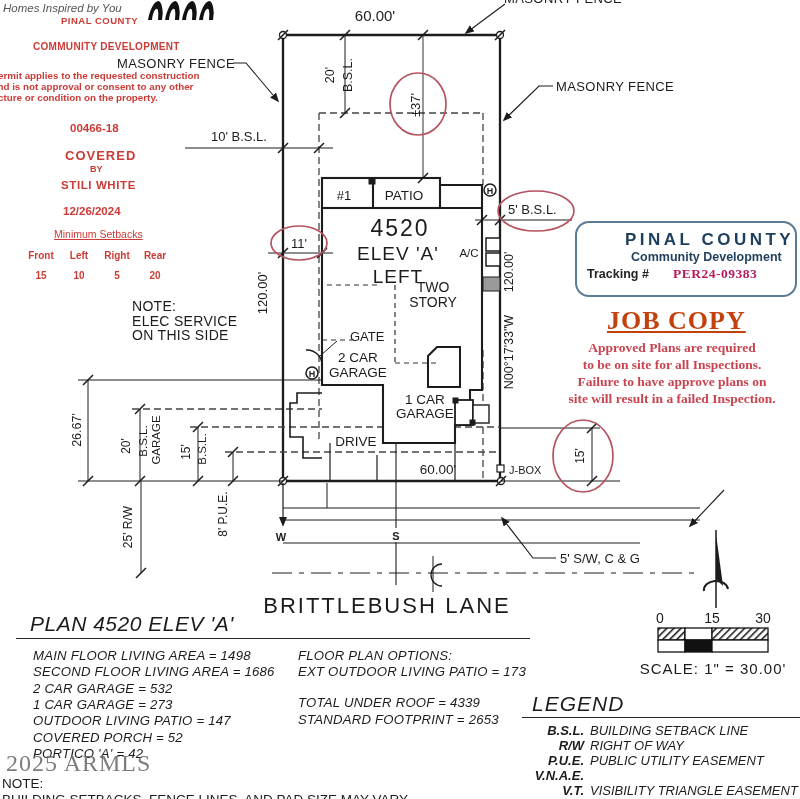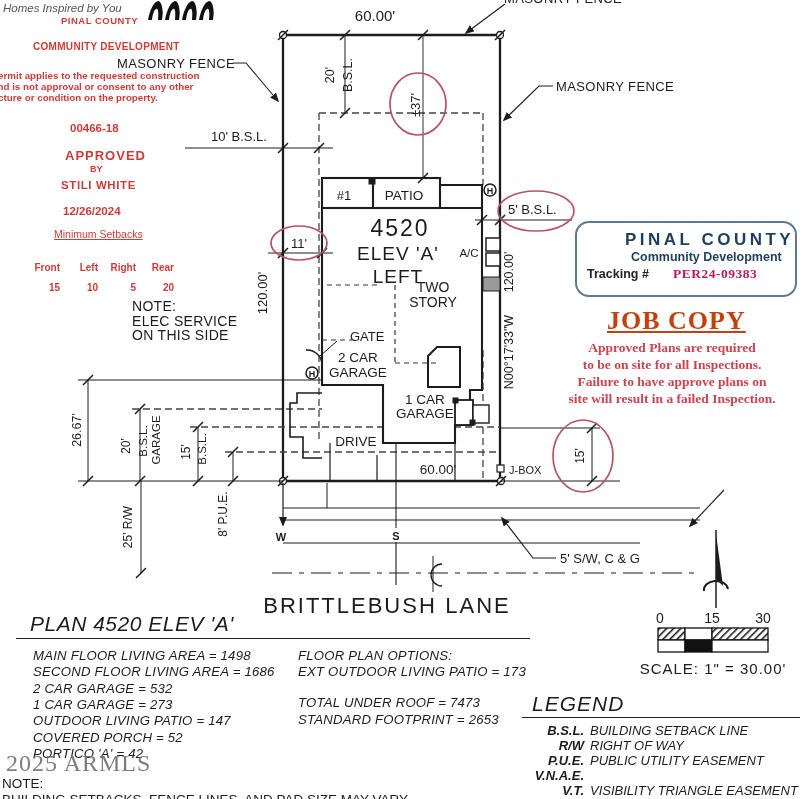--- a/index.html
+++ b/index.html
@@ -7,22 +7,22 @@
         font-family:"Liberation Sans",sans-serif;color:#1c1c1c;}
   .abs{position:absolute;white-space:nowrap;}
   
   .red{color:#cc3b36;}
   .stamp-dept{font-size:10px;font-weight:bold;letter-spacing:.3px;}
   .stamp-small{font-size:9.8px;font-weight:600;line-height:11px;}
   .stamp-mid{font-size:11.5px;font-weight:600;}
   .stamp-approved{font-size:13px;font-weight:bold;letter-spacing:1px;}
   .stamp-by{font-size:9px;font-weight:bold;}
   .stamp-setbacks{font-size:10.5px;font-weight:normal;text-decoration:underline;}
-  .sb-grid{display:grid;grid-template-columns:repeat(4,38px);text-align:right;
-           font-size:10px;font-weight:bold;margin-top:12px;}
+  .sb-grid{display:grid;grid-template-columns:repeat(4,38px);text-align:center;
+           font-size:10px;font-weight:bold;}
   
   .tagline{font-size:11.5px;font-style:italic;color:#555;}
   .logo-county{font-size:9.5px;font-weight:bold;letter-spacing:.5px;}
   
   .draw{font-size:13px;letter-spacing:.4px;}
   .elec{font-size:14px;line-height:14.5px;letter-spacing:.3px;}
   
   .sticker{position:absolute;left:575px;top:221px;width:218px;height:72px;
            border:2px solid #5b7b94;border-radius:14px;background:#fff;}
   .pc-name{font-size:17px;font-weight:bold;letter-spacing:3.5px;color:#1d3e5c;}
@@ -260,21 +260,21 @@
   </svg>
 
   <div class="abs tagline" style="left:3px;top:2px">Homes Inspired by You</div>
   <div class="abs logo-county red" style="left:61px;top:15px">PINAL COUNTY</div>
 
   <div class="abs stamp-dept red" style="left:33px;top:41px">COMMUNITY DEVELOPMENT</div>
   <div class="abs stamp-small red" style="left:-8px;top:70px">permit applies to the requested construction</div>
   <div class="abs stamp-small red" style="left:-8px;top:81px">and is not approval or consent to any other</div>
   <div class="abs stamp-small red" style="left:-8px;top:92px">ucture or condition on the property.</div>
   <div class="abs stamp-mid red" style="left:70px;top:122px">00466-18</div>
-  <div class="abs stamp-approved red" style="left:65px;top:148px">APPROVED</div>
+  <div class="abs stamp-approved red" style="left:65px;top:148px">COVERED</div>
   <div class="abs stamp-by red" style="left:90px;top:164px">BY</div>
   <div class="abs stamp-mid red" style="left:61px;top:179px;letter-spacing:.6px">STILI WHITE</div>
   <div class="abs stamp-mid red" style="left:63px;top:205px">12/26/2024</div>
   <div class="abs stamp-setbacks red" style="left:54px;top:228px">Minimum Setbacks</div>
   <div class="abs sb-grid red" style="left:22px;top:250px">
     <span>Front</span>
     <span>Left</span>
     <span>Right</span>
     <span>Rear</span>
   </div>
@@ -310,21 +310,21 @@
   <div class="rule" style="left:16px;top:638px;width:514px"></div>
   <div class="abs sum-line" style="left:33px;top:648px">MAIN FLOOR LIVING AREA = 1498</div>
   <div class="abs sum-line" style="left:33px;top:664px">SECOND FLOOR LIVING AREA = 1686</div>
   <div class="abs sum-line" style="left:33px;top:681px">2 CAR GARAGE = 532</div>
   <div class="abs sum-line" style="left:33px;top:697px">1 CAR GARAGE = 273</div>
   <div class="abs sum-line" style="left:33px;top:713px">OUTDOOR LIVING PATIO = 147</div>
   <div class="abs sum-line" style="left:33px;top:730px">COVERED PORCH = 52</div>
   <div class="abs sum-line" style="left:33px;top:746px">PORTICO 'A' = 42</div>
   <div class="abs sum-line" style="left:298px;top:648px">FLOOR PLAN OPTIONS:</div>
   <div class="abs sum-line" style="left:298px;top:664px">EXT OUTDOOR LIVING PATIO = 173</div>
-  <div class="abs sum-line" style="left:298px;top:695px">TOTAL UNDER ROOF = 7473</div>
+  <div class="abs sum-line" style="left:298px;top:695px">TOTAL UNDER ROOF = 4339</div>
   <div class="abs sum-line" style="left:298px;top:712px">STANDARD FOOTPRINT = 2653</div>
 
   <div class="abs legend-title" style="left:532px;top:692px">LEGEND</div>
   <div class="rule" style="left:522px;top:717px;width:278px"></div>
   <div class="lg-abbr" style="left:520px;top:723px">B.S.L.</div>
   <div class="lg-desc" style="top:723px">BUILDING SETBACK LINE</div>
   <div class="lg-abbr" style="left:520px;top:738px">R/W</div>
   <div class="lg-desc" style="top:738px">RIGHT OF WAY</div>
   <div class="lg-abbr" style="left:520px;top:753px">P.U.E.</div>
   <div class="lg-desc" style="top:753px">PUBLIC UTILITY EASEMENT</div>

